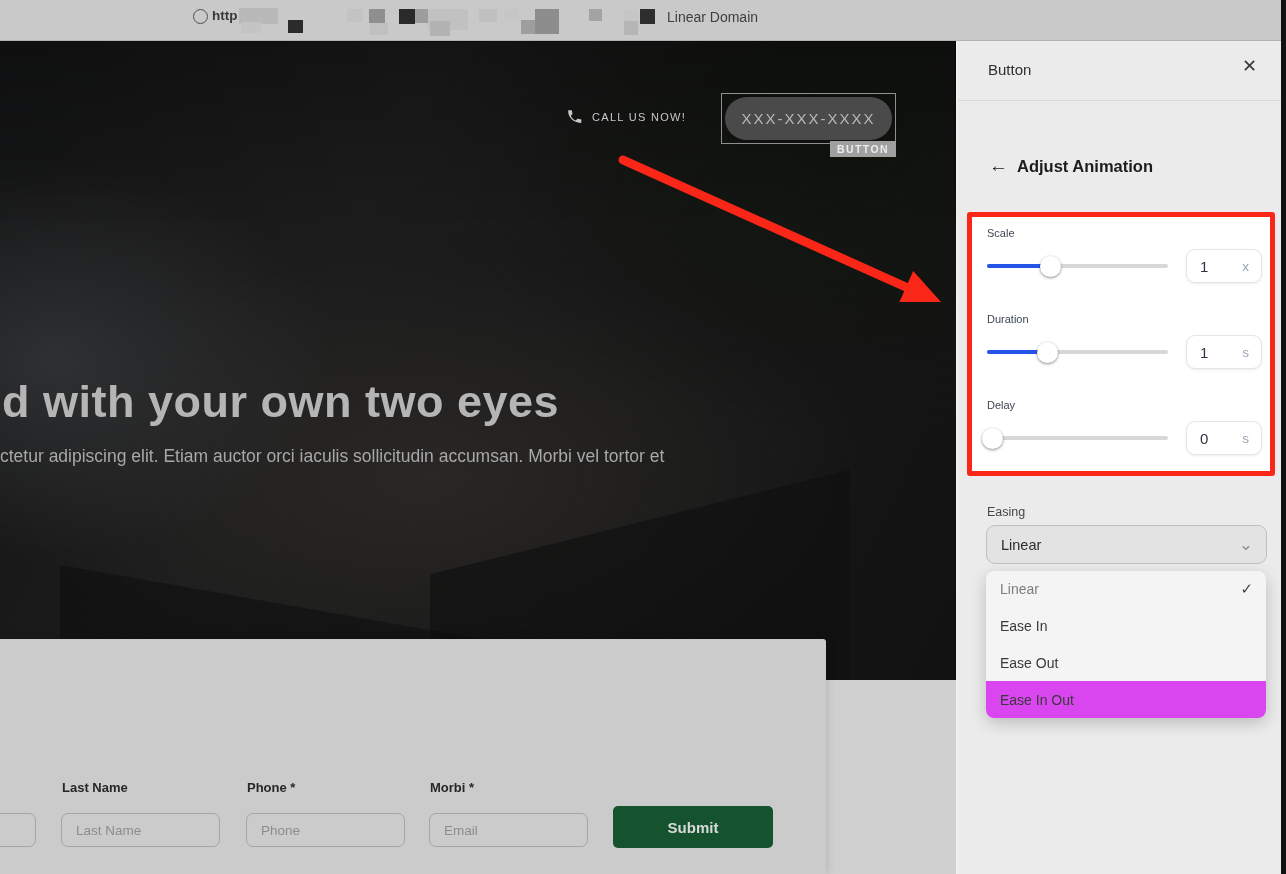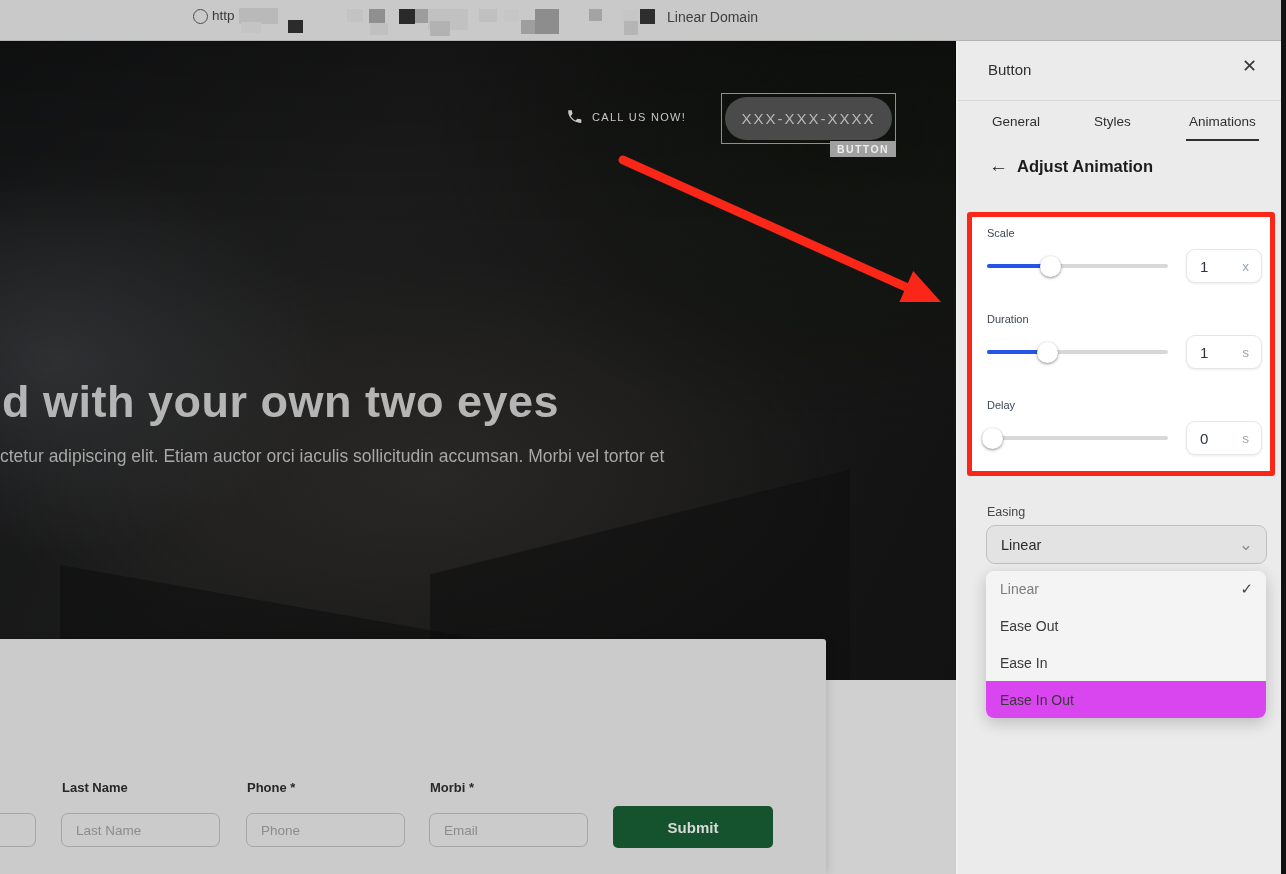--- a/index.html
+++ b/index.html
@@ -4,21 +4,21 @@
 <style>
   * { margin:0; padding:0; box-sizing:border-box; }
   html,body { width:1286px; height:874px; overflow:hidden; background:#f0f0f0;
               font-family:"Liberation Sans", sans-serif; }
 
   
   .topbar { position:absolute; left:0; top:0; width:1281px; height:41px;
             background:#c9c9c9; border-bottom:1px solid #b3b3b3; z-index:30; }
   .url-circle { position:absolute; left:193px; top:9px; width:15px; height:15px;
                 border:1.5px solid #4f4f4f; border-radius:50%; }
-  .url-prefix { position:absolute; left:212px; top:8px; font-size:13.5px; color:#3a3a3a; }
+  .url-prefix { position:absolute; left:212px; top:8px; font-size:13.5px; color:#3a3a3a;font-weight:bold; }
   .rblock { position:absolute; }
   .connect-domain { position:absolute; left:667px; top:9px; font-size:14px; color:#3e3e3e; cursor:default; }
 
   
   .canvas { position:absolute; left:0; top:41px; width:956px; height:833px; background:#d0d0d0; }
   .hero { position:absolute; left:0; top:0; width:956px; height:639px; overflow:hidden;
           border-right:1px solid rgba(0,0,0,.45); border-top:1px solid rgba(0,0,0,.5);
           background-color:#191919;
           background-image:
             linear-gradient(to bottom, rgba(0,0,0,.28), rgba(0,0,0,0) 30%),
@@ -182,25 +182,20 @@
     <button class="submit-btn">Submit</button>
   </div>
 </div>
 
 <div class="panel">
   <div class="panel-header">
     <span class="panel-title">Button</span>
     <span class="panel-close">✕</span>
   </div>
 
-  <div class="tabs">
-    <div class="tab tab-general">General</div>
-    <div class="tab tab-styles">Styles</div>
-    <div class="tab tab-animations active">Animations</div>
-  </div>
 
   <div class="back-row">
     <span class="back-arrow">←</span>
     <span class="panel-subtitle">Adjust Animation</span>
   </div>
 
   <div class="hl-box">
 
     <div class="sgroup">
       <div class="slabel">Scale</div>
@@ -253,24 +248,24 @@
     <span class="easing-value">Linear</span>
     <span class="chevron">⌄</span>
   </div>
 
   <div class="easing-menu">
     <div class="opt muted">
       <span>Linear</span>
       <span class="check">✓</span>
     </div>
     <div class="opt">
+      <span>Ease In</span>
+    </div>
+    <div class="opt">
       <span>Ease Out</span>
-    </div>
-    <div class="opt">
-      <span>Ease In</span>
     </div>
     <div class="opt highlighted">
       <span>Ease In Out</span>
     </div>
   </div>
 </div>
 
 <div class="edge-strip"></div>
 
 </body></html>

